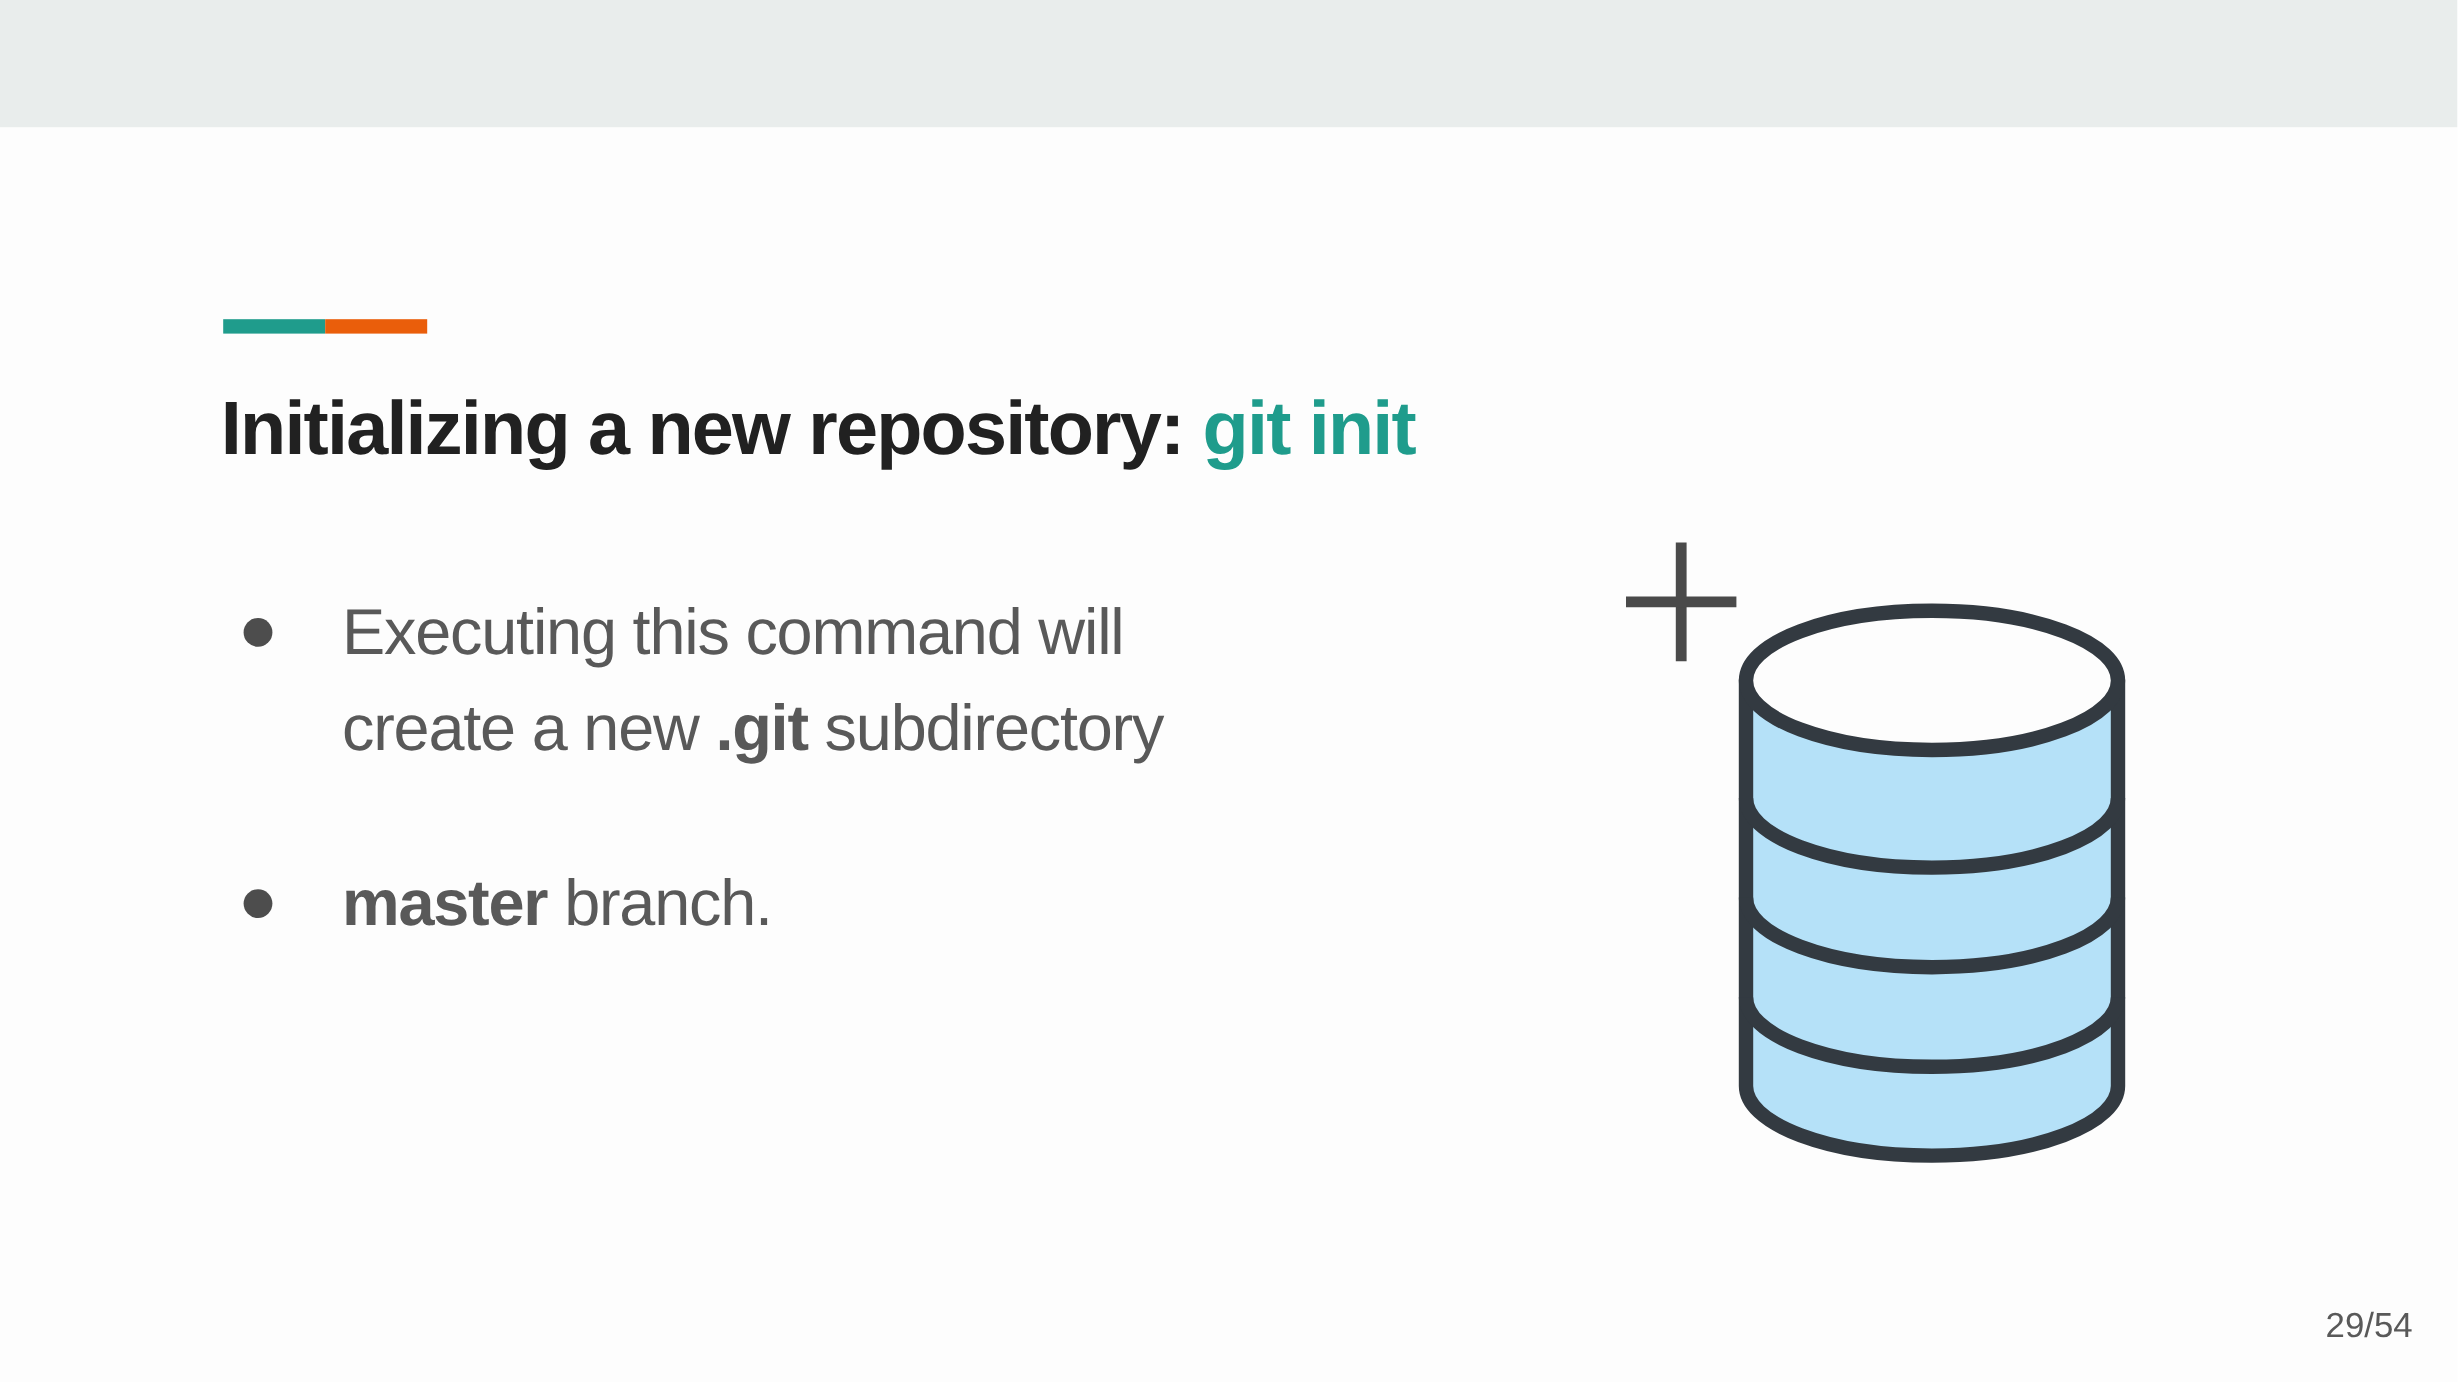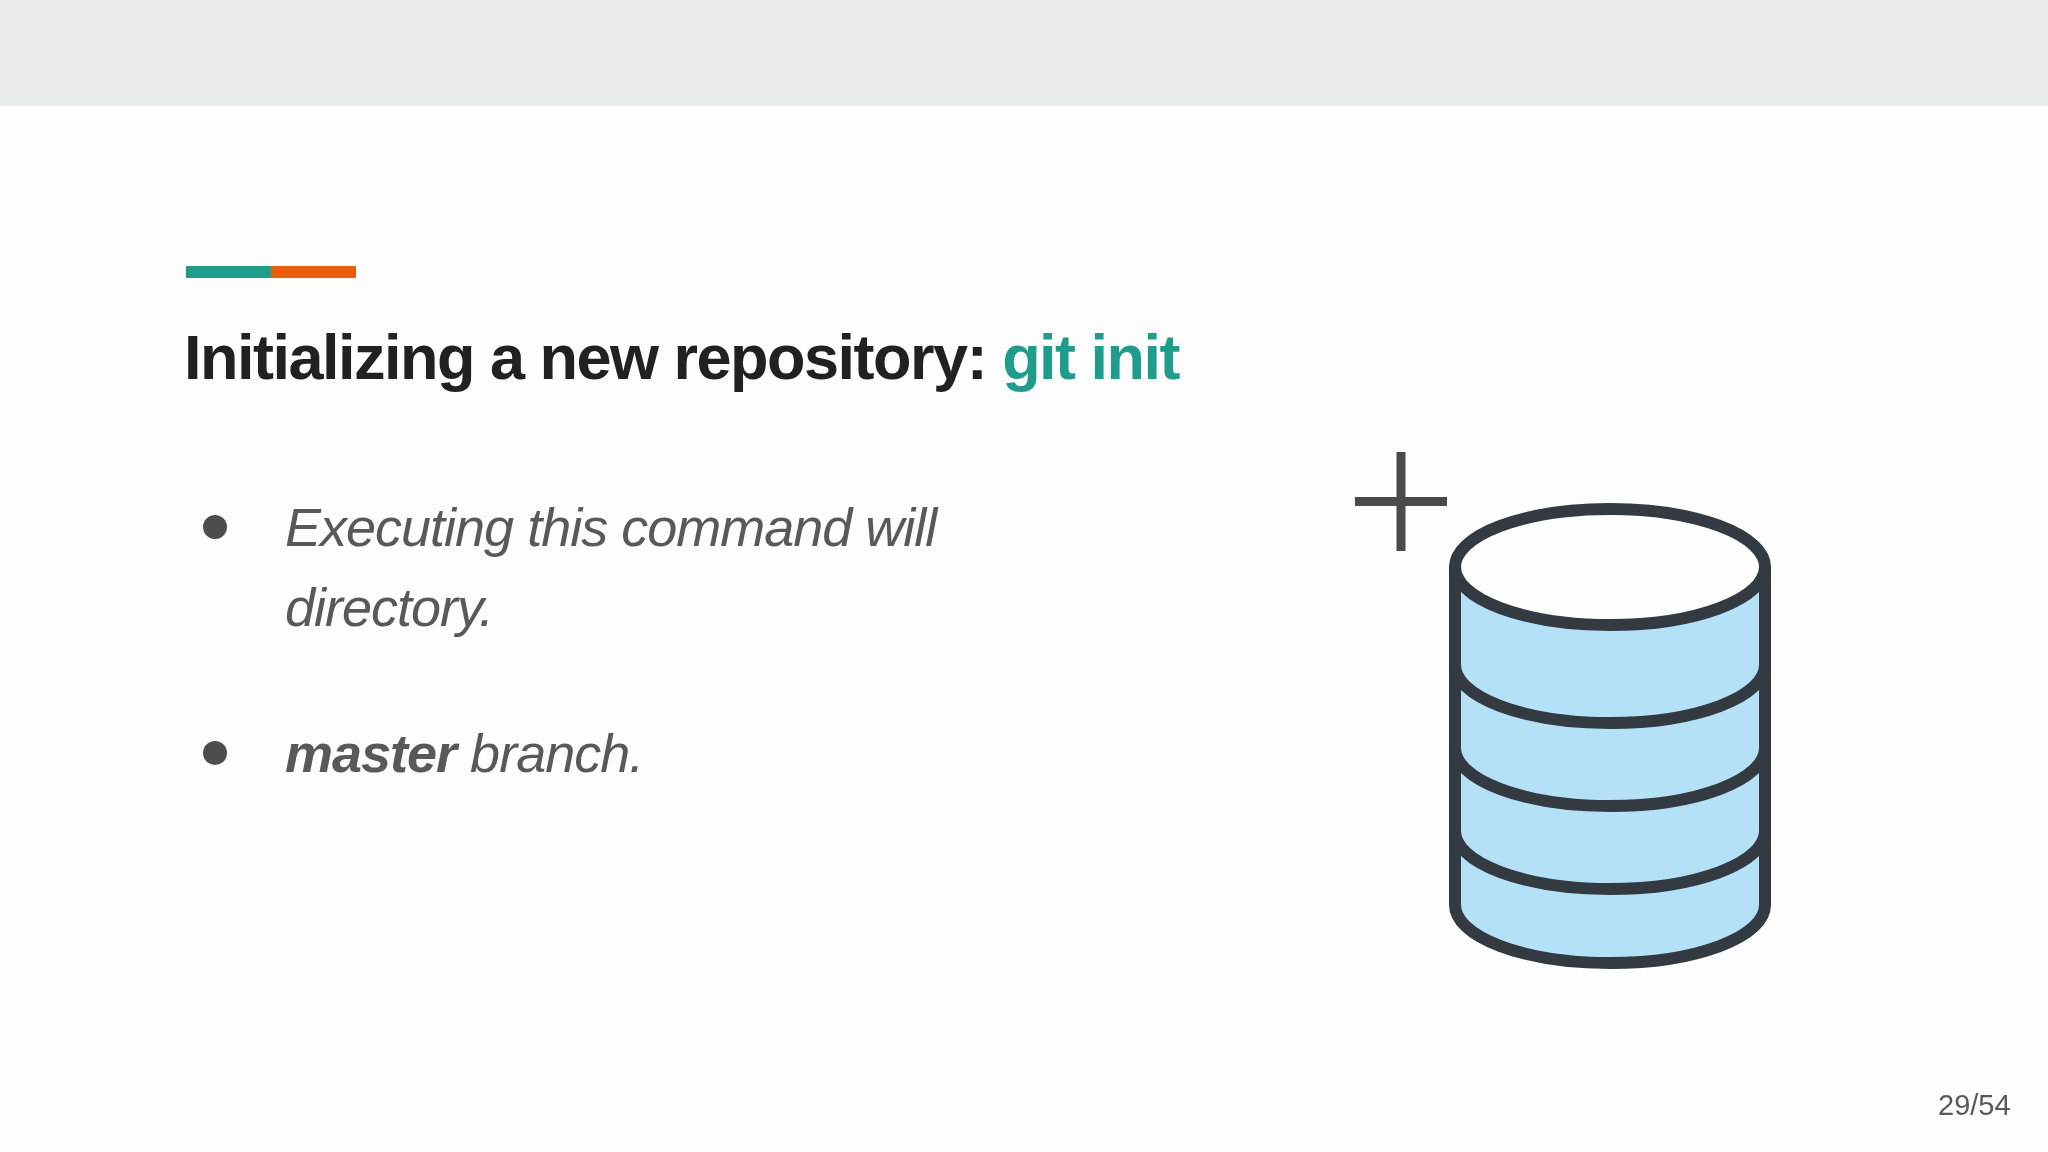--- a/index.html
+++ b/index.html
@@ -42,21 +42,21 @@
     position: absolute;
     left: 192px; top: 487px;
     width: 960px;
     margin: 0; padding: 0;
     list-style: none;
     font-size: 54px;
     line-height: 80px;
     letter-spacing: -1px;
     color: #595959;
   }
-  .bullet { position: relative; padding-left: 93px; margin: 0 0 66px 0; font-style: italic; }
+  .bullet { position: relative; padding-left: 93px; margin: 0 0 66px 0; }
   .bullet .dot {
     position: absolute;
     left: 11px; top: 28px;
     width: 24px; height: 24px;
     border-radius: 50%;
     background: #4d4d4d;
   }
   .line { display: block; }
   .line b { font-weight: bold; }
   .icon-wrap {
@@ -84,21 +84,21 @@
     <span class="half teal"></span>
     <span class="half orange"></span>
   </div>
 
   <h1 class="title"><span>Initializing a new repository: </span><span class="cmd">git init</span></h1>
 
   <ul class="bullets">
     <li class="bullet">
       <span class="dot"></span>
       <span class="line"><span>Executing this command will</span></span>
-      <span class="line"><span>directory.</span></span>
+      <span class="line"><span>create a new </span><b>.git</b><span> subdirectory</span></span>
     </li>
     <li class="bullet">
       <span class="dot"></span>
       <span class="line"><b>master</b><span> branch.</span></span>
     </li>
   </ul>
 
   <div class="icon-wrap">
     <svg width="460" height="545" viewBox="0 0 460 545">
       <g stroke="#4a4a4a" stroke-width="9" fill="none">

